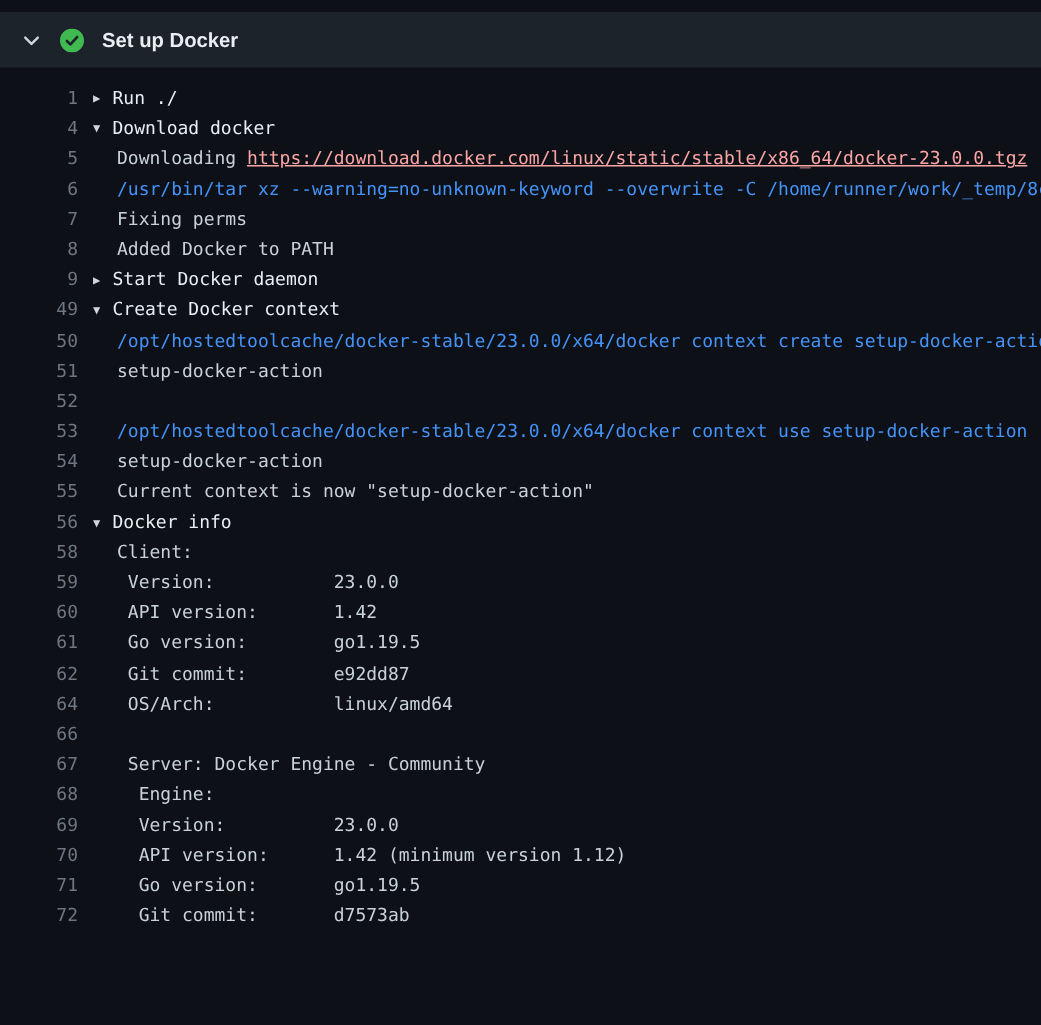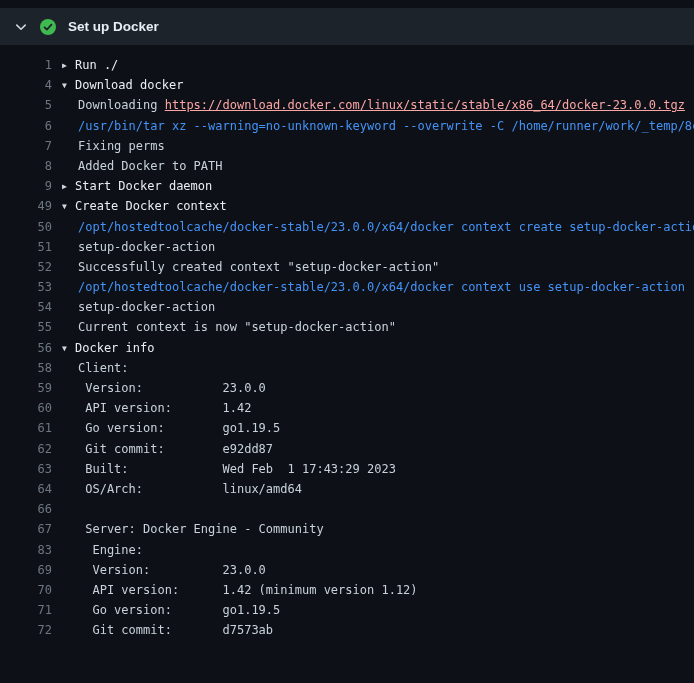--- a/index.html
+++ b/index.html
@@ -65,35 +65,34 @@
         <div class="log-line"><span class="ln">1</span><span class="content group"><span class="arrow">▶</span><span>Run ./</span></span></div>
         <div class="log-line"><span class="ln">4</span><span class="content group"><span class="arrow">▼</span><span>Download docker</span></span></div>
         <div class="log-line"><span class="ln">5</span><span class="content plain"><span>Downloading </span><span class="log-link">https://download.docker.com/linux/static/stable/x86_64/docker-23.0.0.tgz</span></span></div>
         <div class="log-line"><span class="ln">6</span><span class="content plain command">/usr/bin/tar xz --warning=no-unknown-keyword --overwrite -C /home/runner/work/_temp/8c9</span></div>
         <div class="log-line"><span class="ln">7</span><span class="content plain">Fixing perms</span></div>
         <div class="log-line"><span class="ln">8</span><span class="content plain">Added Docker to PATH</span></div>
         <div class="log-line"><span class="ln">9</span><span class="content group"><span class="arrow">▶</span><span>Start Docker daemon</span></span></div>
         <div class="log-line"><span class="ln">49</span><span class="content group"><span class="arrow">▼</span><span>Create Docker context</span></span></div>
         <div class="log-line"><span class="ln">50</span><span class="content plain command">/opt/hostedtoolcache/docker-stable/23.0.0/x64/docker context create setup-docker-action</span></div>
         <div class="log-line"><span class="ln">51</span><span class="content plain">setup-docker-action</span></div>
-        <div class="log-line"><span class="ln">52</span><span class="content plain">Successfully created context "setup-docker-action"</span></div>
+        <div class="log-line"><span class="ln">52</span></div>
         <div class="log-line"><span class="ln">53</span><span class="content plain command">/opt/hostedtoolcache/docker-stable/23.0.0/x64/docker context use setup-docker-action</span></div>
         <div class="log-line"><span class="ln">54</span><span class="content plain">setup-docker-action</span></div>
         <div class="log-line"><span class="ln">55</span><span class="content plain">Current context is now "setup-docker-action"</span></div>
         <div class="log-line"><span class="ln">56</span><span class="content group"><span class="arrow">▼</span><span>Docker info</span></span></div>
         <div class="log-line"><span class="ln">58</span><span class="content plain">Client:</span></div>
         <div class="log-line"><span class="ln">59</span><span class="content plain"> Version:           23.0.0</span></div>
         <div class="log-line"><span class="ln">60</span><span class="content plain"> API version:       1.42</span></div>
         <div class="log-line"><span class="ln">61</span><span class="content plain"> Go version:        go1.19.5</span></div>
         <div class="log-line"><span class="ln">62</span><span class="content plain"> Git commit:        e92dd87</span></div>
-        <div class="log-line"><span class="ln">63</span><span class="content plain"> Built:             Wed Feb  1 17:43:29 2023</span></div>
         <div class="log-line"><span class="ln">64</span><span class="content plain"> OS/Arch:           linux/amd64</span></div>
         <div class="log-line"><span class="ln">66</span><span class="content plain"></span></div>
         <div class="log-line"><span class="ln">67</span><span class="content plain"> Server: Docker Engine - Community</span></div>
-        <div class="log-line"><span class="ln">83</span><span class="content plain">  Engine:</span></div>
+        <div class="log-line"><span class="ln">68</span><span class="content plain">  Engine:</span></div>
         <div class="log-line"><span class="ln">69</span><span class="content plain">  Version:          23.0.0</span></div>
         <div class="log-line"><span class="ln">70</span><span class="content plain">  API version:      1.42 (minimum version 1.12)</span></div>
         <div class="log-line"><span class="ln">71</span><span class="content plain">  Go version:       go1.19.5</span></div>
         <div class="log-line"><span class="ln">72</span><span class="content plain">  Git commit:       d7573ab</span></div>
       </div>
   </div>
 
 </div>
 
 </body></html>

